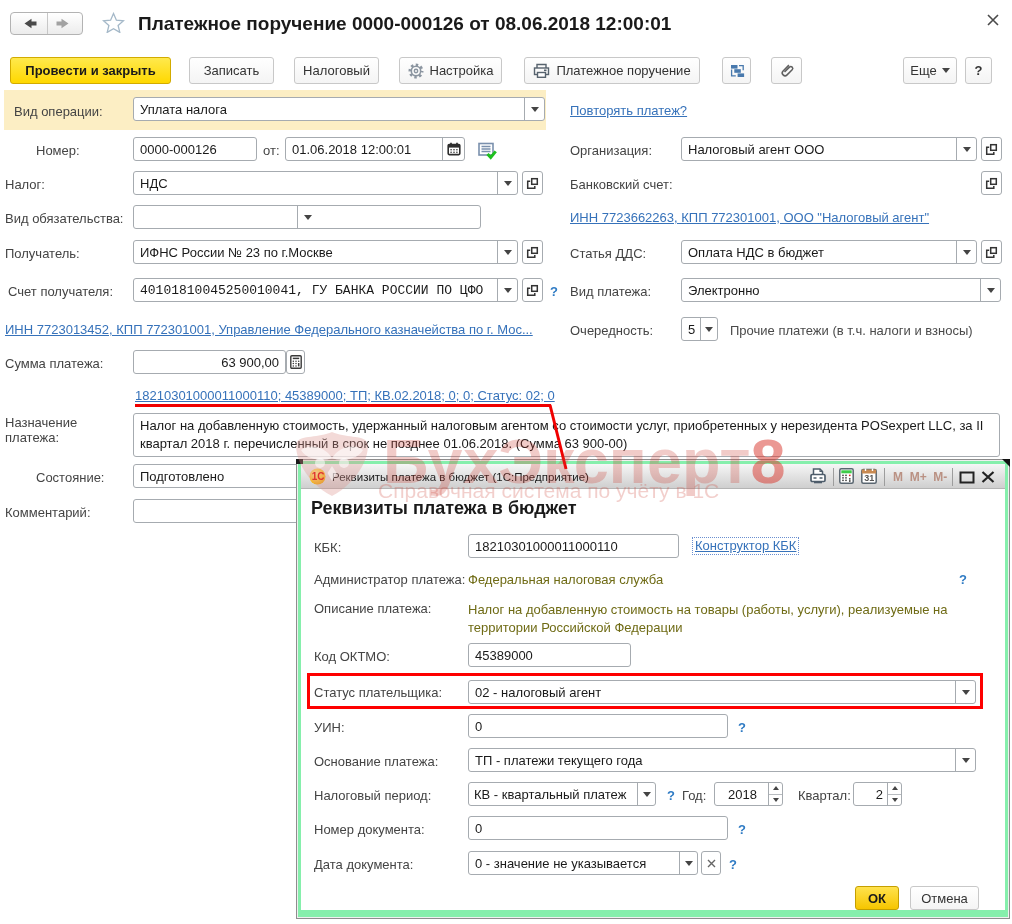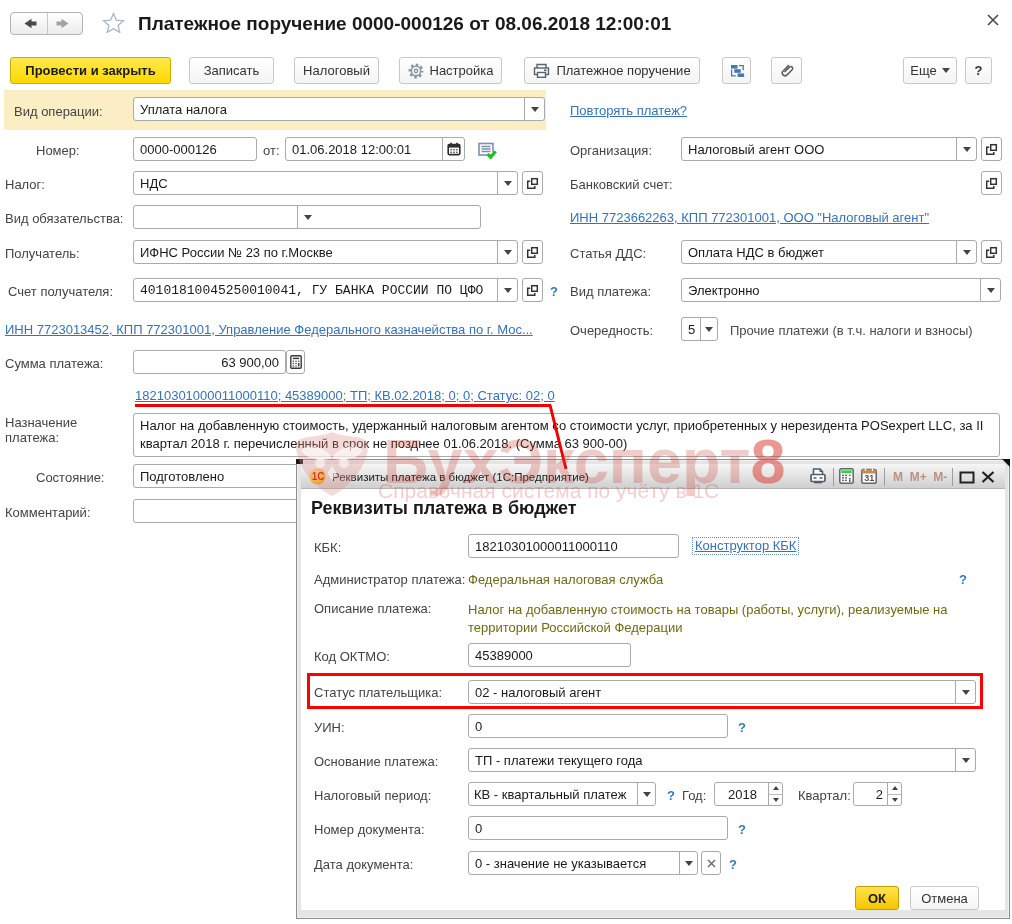--- a/index.html
+++ b/index.html
@@ -233,21 +233,21 @@
 
 <div class="lbl" style="left:36px;top:470px;">Состояние:</div>
 <div class="fld" style="left:133px;top:464px;width:200px;">
       <div class="txt">Подготовлено</div>
     </div>
 <div class="lbl" style="left:5px;top:505px;">Комментарий:</div>
 <div class="fld" style="left:133px;top:499px;width:200px;">
       <div class="txt"></div>
     </div>
 
-<div class="abs" id="dlg" style="left:296px;top:459px;width:714px;height:460px;background:#e5e5e5;border:1px solid #8e8e8e;box-shadow:inset 0 0 0 1px #f0f0f0;">
+<div class="abs" id="dlg" style="left:296px;top:459px;width:714px;height:460px;background:#86efac;border:1px solid #8e8e8e;box-shadow:inset 0 0 0 1px #f0f0f0;">
       <div class="abs" style="left:-1px;top:-1px;width:7px;height:5px;background:#1a1a1a;"></div>
       <div class="abs" style="right:-1px;top:-1px;width:0;height:0;border-top:8px solid #111;border-left:8px solid transparent;"></div>
 
   <div class="abs" style="left:4px;top:4px;right:4px;height:25px;background:linear-gradient(#f6f6f6,#cfcfcf);border-bottom:1px solid #b4b4b4;">
     <svg style="position:absolute;left:8px;top:4px;" width="17" height="17" viewBox="0 0 17 17">
           <defs>
             <radialGradient id="g1c" cx="0.38" cy="0.3" r="0.8">
               <stop offset="0" stop-color="#ffe98c"></stop>
               <stop offset="0.6" stop-color="#fbc02d"></stop>
               <stop offset="1" stop-color="#e8a000"></stop>

